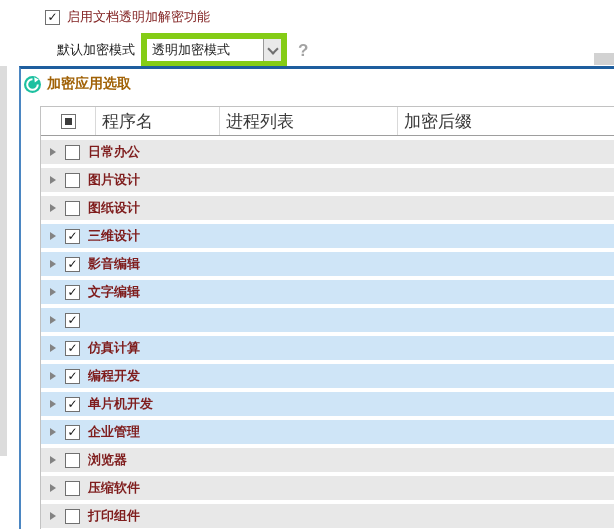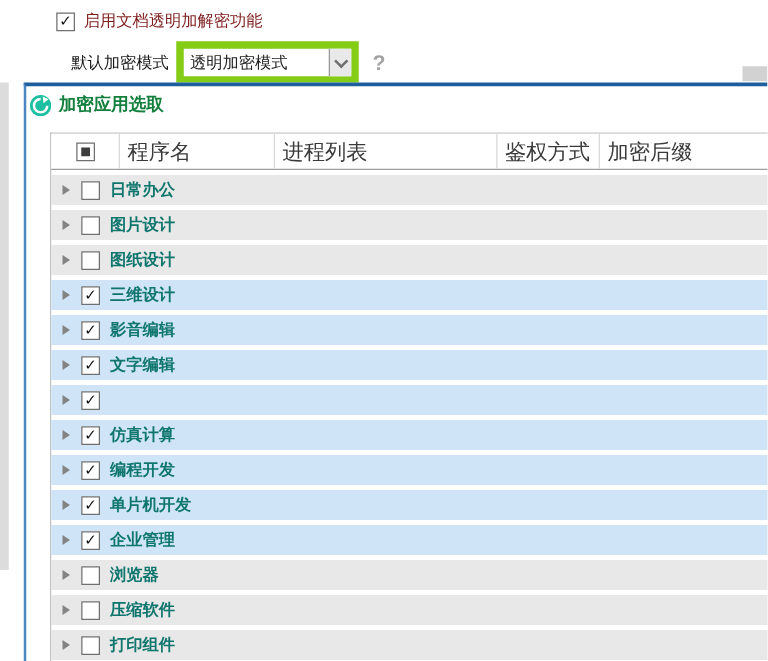--- a/index.html
+++ b/index.html
@@ -28,40 +28,40 @@
       display:flex;align-items:center;justify-content:center;flex:0 0 auto;}
   .chev{width:6px;height:6px;border-right:2px solid #6f6f6f;border-bottom:2px solid #6f6f6f;
       transform:rotate(45deg);margin-top:-3px;}
   .help{margin-left:11px;font-size:17px;font-weight:700;color:#a3a3a3;line-height:1;}
   .tr-gray-box{position:absolute;left:594px;top:53px;width:20px;height:12px;background:#d2d2d2;}
   
   .panel{position:absolute;left:19px;top:66px;width:595px;height:463px;background:#ffffff;
       border-top:3px solid #1e5e9e;border-left:2px solid #4b86c2;box-sizing:border-box;}
   .panel-header{position:absolute;left:3px;top:6px;display:flex;align-items:center;}
   .panel-icon{width:17px;height:17px;flex:0 0 auto;}
-  .panel-title{margin-left:6px;font-size:14px;font-weight:600;color:#15803d;}
+  .panel-title{margin-left:6px;font-size:14px;font-weight:600;color:#a16207;}
   
   .table{position:absolute;left:19px;top:37px;width:576px;
       border-top:1px solid #c2c2c2;border-left:1px solid #c2c2c2;box-sizing:border-box;}
   .thead{display:flex;height:29px;background:#ffffff;border-bottom:1px solid #9e9e9e;box-sizing:border-box;}
   .th{display:flex;align-items:center;box-sizing:border-box;border-right:1px solid #d9d9d9;
       font-size:17px;color:#3a3a3a;padding-left:6px;white-space:nowrap;overflow:hidden;}
   .th.c0{width:55px;justify-content:center;padding-left:0;}
   .th.c1{width:124px;}
   .th.c2{width:178px;}
   .th.c3{width:82px;}
   .th.c4{flex:1;border-right:none;}
   .tbody{padding-top:4px;}
   .row{height:24px;margin-bottom:4px;display:flex;align-items:center;}
   .row.checked{background:#cfe5f7;}
   .row.unchecked{background:#e8e8e8;}
   .expand{width:0;height:0;border-top:4px solid transparent;border-bottom:4px solid transparent;
       border-left:6px solid #838383;margin-left:9px;flex:0 0 auto;}
   .row .cb{margin-left:9px;}
-  .row-label{margin-left:8px;font-size:13px;font-weight:700;color:#0f766e;white-space:nowrap;}
+  .row-label{margin-left:8px;font-size:13px;font-weight:700;color:#7f1d1d;white-space:nowrap;}
 </style>
 </head>
 <body>
 
 <div class="left-strip"></div>
 
 <div class="top-area">
   <div class="enable-row">
     <span class="cb">
         <span class="tick">✓</span>
@@ -94,21 +94,20 @@
 
   <div class="table">
     <div class="thead">
       <div class="th c0">
         <span class="cb">
             <span class="half"></span>
           </span>
       </div>
       <div class="th c1">程序名</div>
       <div class="th c2">进程列表</div>
-      <div class="th c3">鉴权方式</div>
       <div class="th c4">加密后缀</div>
     </div>
     <div class="tbody">
   <div class="row unchecked">
     <span class="expand"></span>
     <span class="cb">
             <span class="tick"></span>
           </span>
     <span class="row-label">日常办公</span>
   </div>

